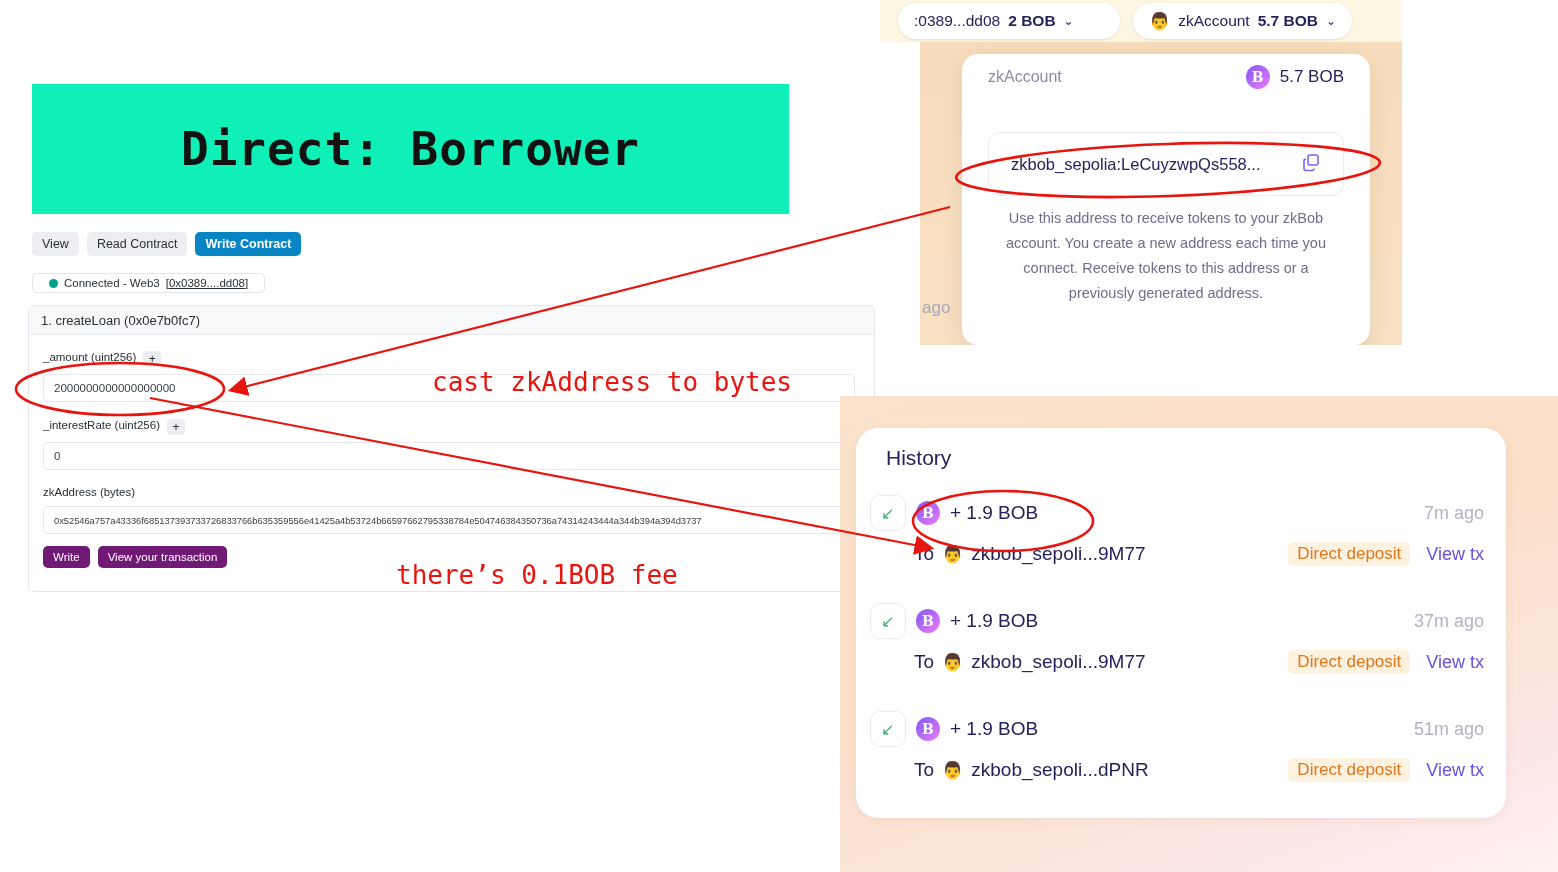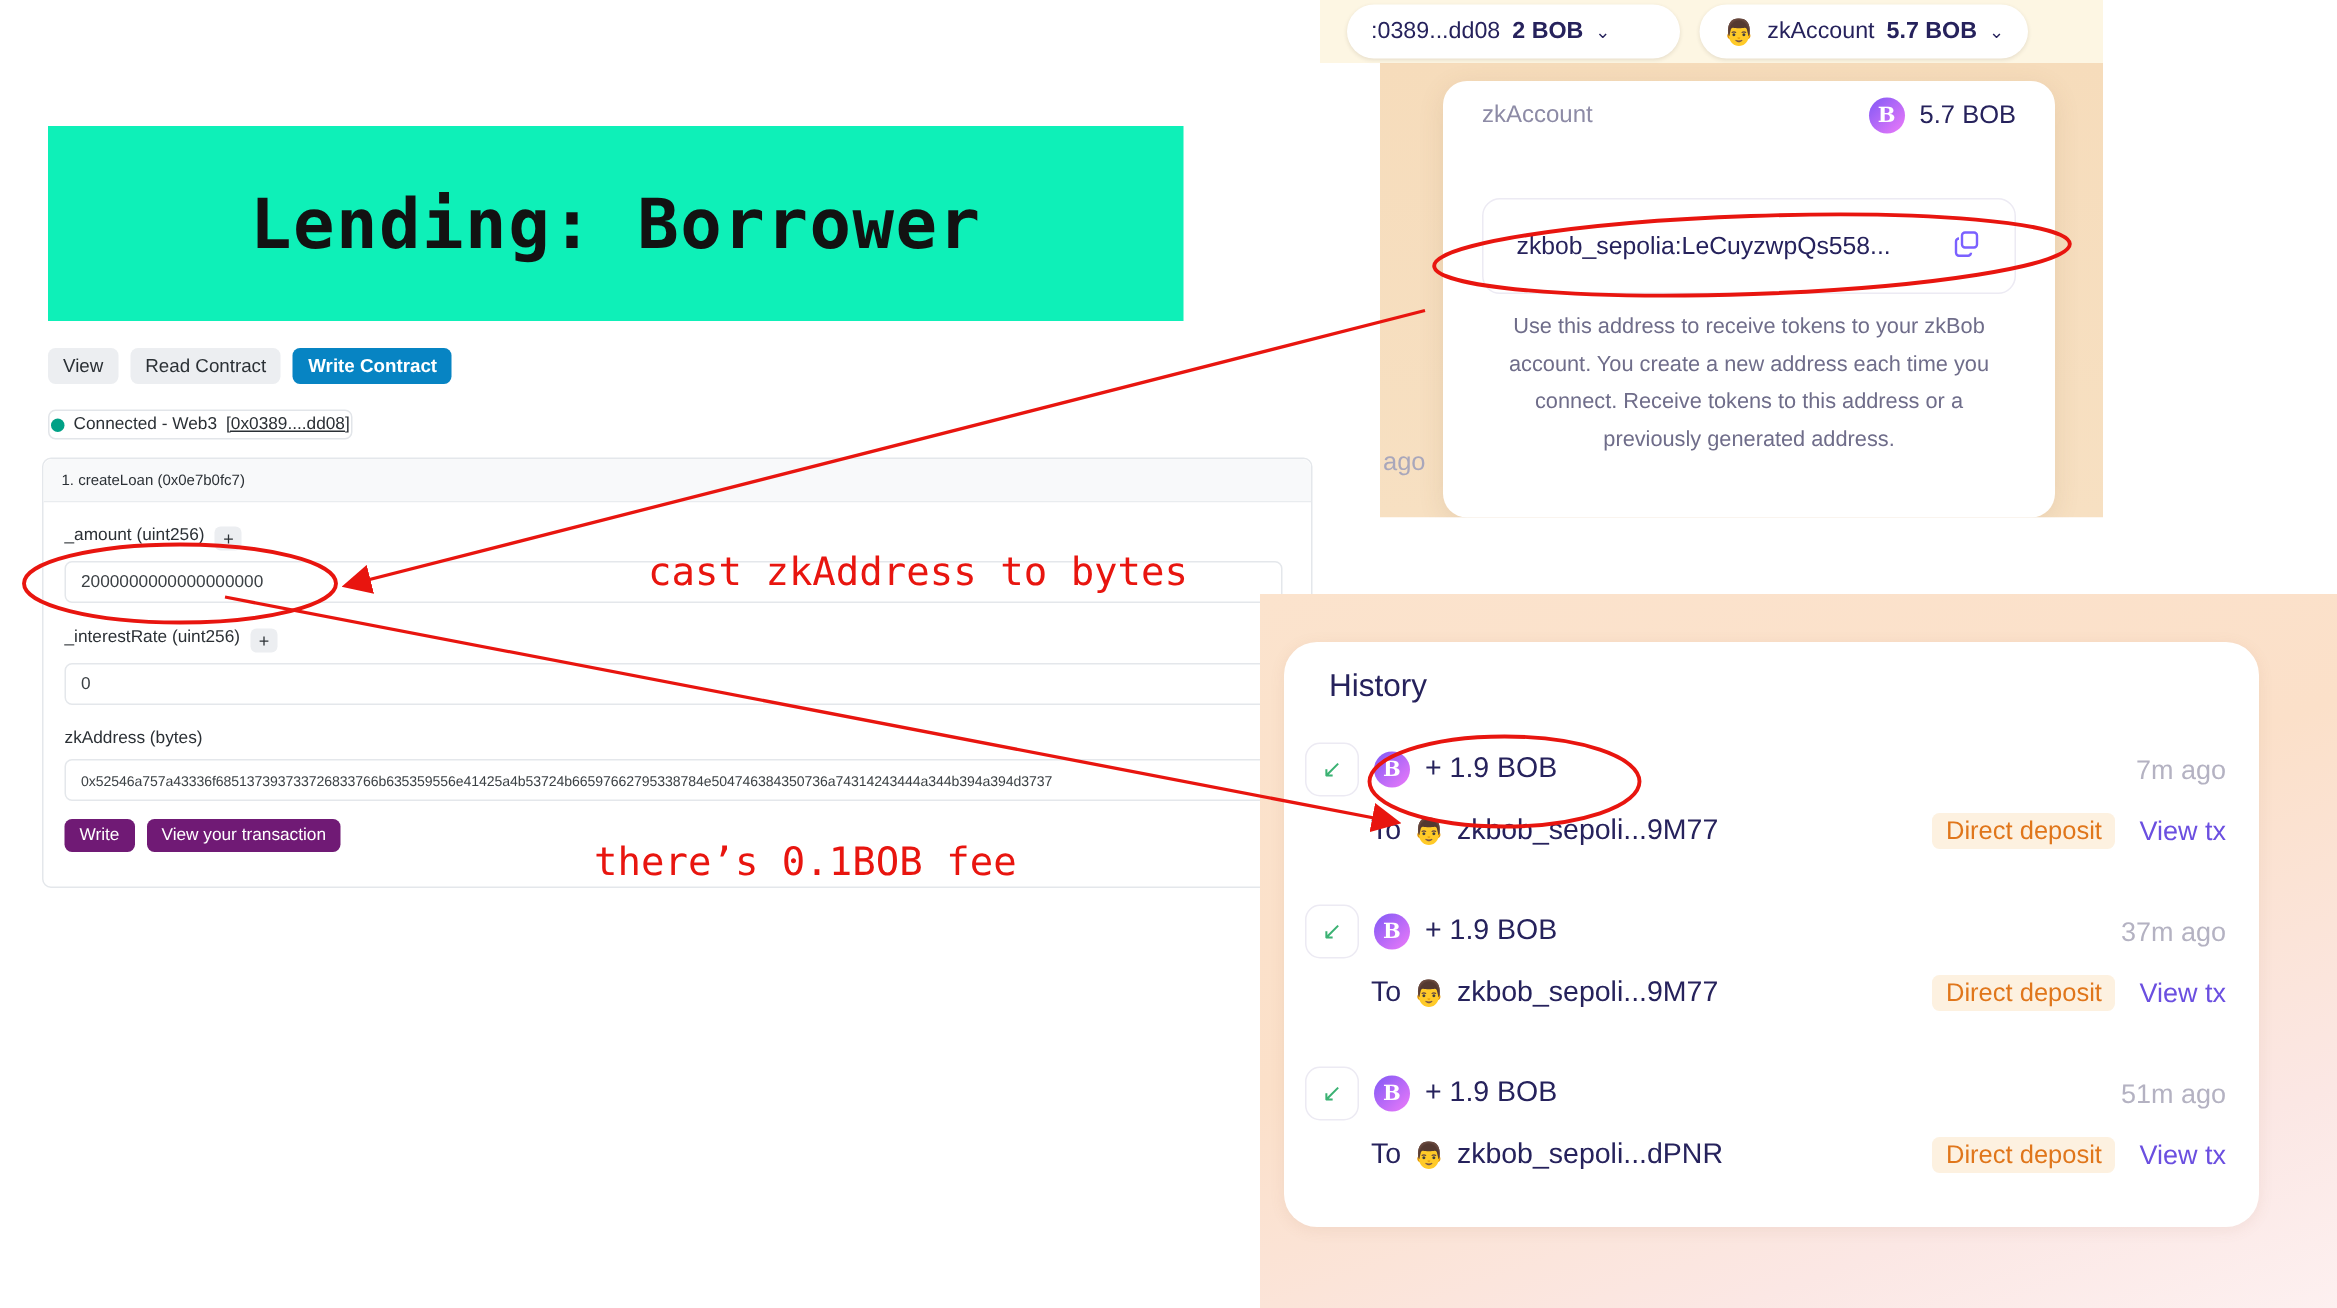--- a/index.html
+++ b/index.html
@@ -25,35 +25,35 @@
 
   #tabs{left:32px;top:232px;display:flex;gap:8px;align-items:center;}
   .tab{
     font-size:12.5px;padding:5px 10px;border-radius:5px;
     background:#eceef1;color:#2b3035;white-space:nowrap;
   }
   .tab.active{background:#0784c3;color:#fff;font-weight:bold;}
 
   #connected{
     left:32px;top:273px;display:flex;align-items:center;gap:6px;
-    border:1px solid #e2e5e9;border-radius:5px;padding:3px 1px;
+    border:1px solid #e2e5e9;border-radius:5px;padding:3px 16px;
     font-size:11.5px;color:#2b3035;background:#fff;
   }
   .dot{width:9px;height:9px;border-radius:50%;background:#00a186;display:inline-block;}
   #connected a{color:#2b3035;text-decoration:underline;}
 
   #card{
     left:28px;top:305px;width:845px;height:285px;
     border:1px solid #e4e7eb;border-radius:6px;background:#fff;
   }
   #cardhead{
     position:absolute;left:0;top:0;right:0;height:28px;background:#f8f9fa;
     border-bottom:1px solid #e9ecef;border-radius:6px 6px 0 0;
     display:flex;align-items:center;padding-left:12px;
-    font-size:10px;color:#2b3035;
+    font-size:13px;color:#2b3035;
   }
   .fieldlabel{font-size:11.5px;color:#2b3035;display:flex;align-items:flex-start;gap:7px;}
   .plusbtn{
     background:#eceef1;border-radius:4px;width:18px;height:16px;
     display:inline-flex;align-items:center;justify-content:center;
     font-size:12px;color:#2b3035;line-height:1;
   }
   .inputbox{
     border:1px solid #e4e7eb;border-radius:5px;background:#fff;height:26px;
     display:flex;align-items:center;padding:0 10px;font-size:11.5px;color:#3c4145;
@@ -145,21 +145,21 @@
     font-family:"DejaVu Sans Mono","Liberation Mono",monospace;
     font-size:26px;letter-spacing:0px;white-space:nowrap;margin-top:27px;
   }
 </style>
 </head>
 <body>
 
 <div class="abs" id="etherscan">
 
   <div class="abs" id="banner">
-    <div class="title">Lending: Borrower</div>
+    <div class="title">Direct: Borrower</div>
   </div>
 
   <div class="abs" id="tabs">
     <div class="tab">View</div>
     <div class="tab">Read Contract</div>
     <div class="tab active">Write Contract</div>
   </div>
 
   <div class="abs" id="connected">
     <span class="dot"></span>

